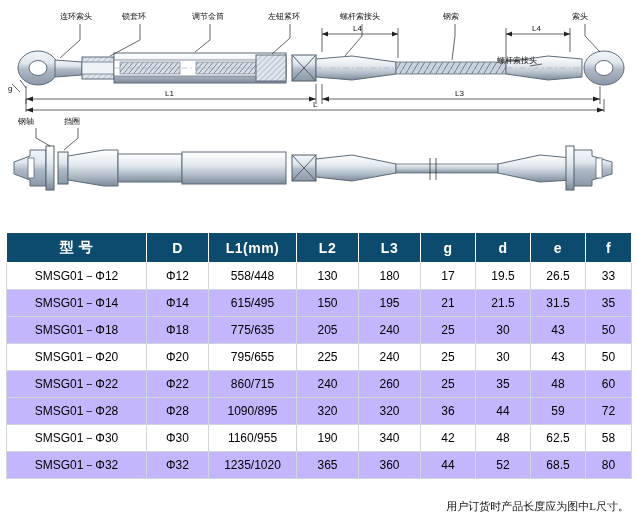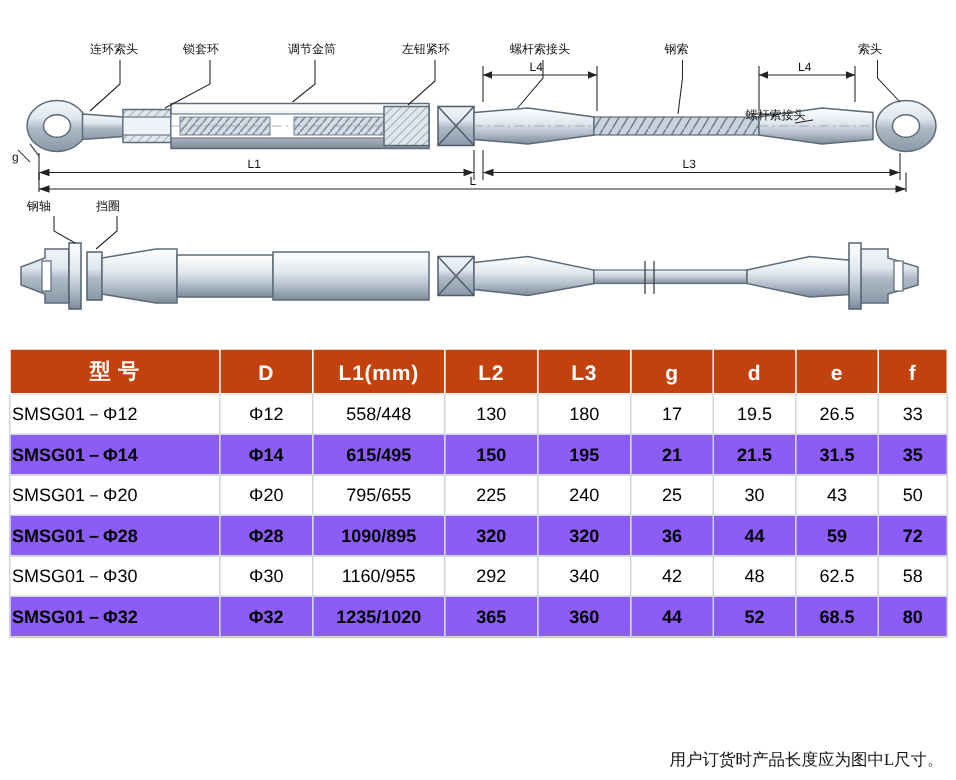--- a/index.html
+++ b/index.html
@@ -4,57 +4,57 @@
 <style>
   html,body{margin:0;padding:0;}
   body{
     width:637px;height:520px;
     background:#ffffff;
     font-family:"Liberation Sans","DejaVu Sans",sans-serif;
     overflow:hidden;
     position:relative;
   }
   #diagram-area{
-    position:absolute;left:0;top:16px;width:599px;height:228px;
+    position:absolute;left:0;top:0;width:599px;height:228px;
   }
   #diagram-area svg{display:block;}
   .lbl{
     font-family:"Liberation Sans","DejaVu Sans",sans-serif;
     font-size:8px;fill:#111;
   }
   .dimlbl{
     font-family:"Liberation Sans","DejaVu Sans",sans-serif;
     font-size:8px;fill:#111;
   }
   table.spec{
     position:absolute;left:6px;top:232px;
     width:625px;
     border-collapse:collapse;
     table-layout:fixed;
   }
   table.spec th{
-    background:#c2410c;
+    background:#0c4a6e;
     color:#ffffff;
     font-size:14px;
     font-weight:bold;
     height:27px;
     border:1px solid #ffffff;
     letter-spacing:0.5px;
   }
   table.spec td{
     background:#ffffff;
     color:#000000;
     font-size:12px;
     height:24px;
     border:1px solid #cfd6dd;
     text-align:center;
     white-space:nowrap;
   }
-  table.spec tr.alt td{ background:#8b5cf6;font-weight:bold; }
-  table.spec td.model{ text-align:left; }
+  table.spec tr.alt td{ background:#c4b5fd; }
+  table.spec td.model{ text-align:center; }
   .footnote{
     position:absolute;
     right:8px;
     bottom:6px;
     font-size:11px;
     color:#111;
     font-family:Liberation Serif, serif;
   }
 </style>
 </head>
@@ -291,47 +291,69 @@
       <td class="model">SMSG01－Φ14</td>
       <td>Φ14</td>
       <td>615/495</td>
       <td>150</td>
       <td>195</td>
       <td>21</td>
       <td>21.5</td>
       <td>31.5</td>
       <td>35</td>
     </tr>
+    <tr class="alt">
+      <td class="model">SMSG01－Φ18</td>
+      <td>Φ18</td>
+      <td>775/635</td>
+      <td>205</td>
+      <td>240</td>
+      <td>25</td>
+      <td>30</td>
+      <td>43</td>
+      <td>50</td>
+    </tr>
     <tr>
       <td class="model">SMSG01－Φ20</td>
       <td>Φ20</td>
       <td>795/655</td>
       <td>225</td>
       <td>240</td>
       <td>25</td>
       <td>30</td>
       <td>43</td>
       <td>50</td>
     </tr>
     <tr class="alt">
+      <td class="model">SMSG01－Φ22</td>
+      <td>Φ22</td>
+      <td>860/715</td>
+      <td>240</td>
+      <td>260</td>
+      <td>25</td>
+      <td>35</td>
+      <td>48</td>
+      <td>60</td>
+    </tr>
+    <tr class="alt">
       <td class="model">SMSG01－Φ28</td>
       <td>Φ28</td>
       <td>1090/895</td>
       <td>320</td>
       <td>320</td>
       <td>36</td>
       <td>44</td>
       <td>59</td>
       <td>72</td>
     </tr>
     <tr>
       <td class="model">SMSG01－Φ30</td>
       <td>Φ30</td>
       <td>1160/955</td>
-      <td>292</td>
+      <td>190</td>
       <td>340</td>
       <td>42</td>
       <td>48</td>
       <td>62.5</td>
       <td>58</td>
     </tr>
     <tr class="alt">
       <td class="model">SMSG01－Φ32</td>
       <td>Φ32</td>
       <td>1235/1020</td>

